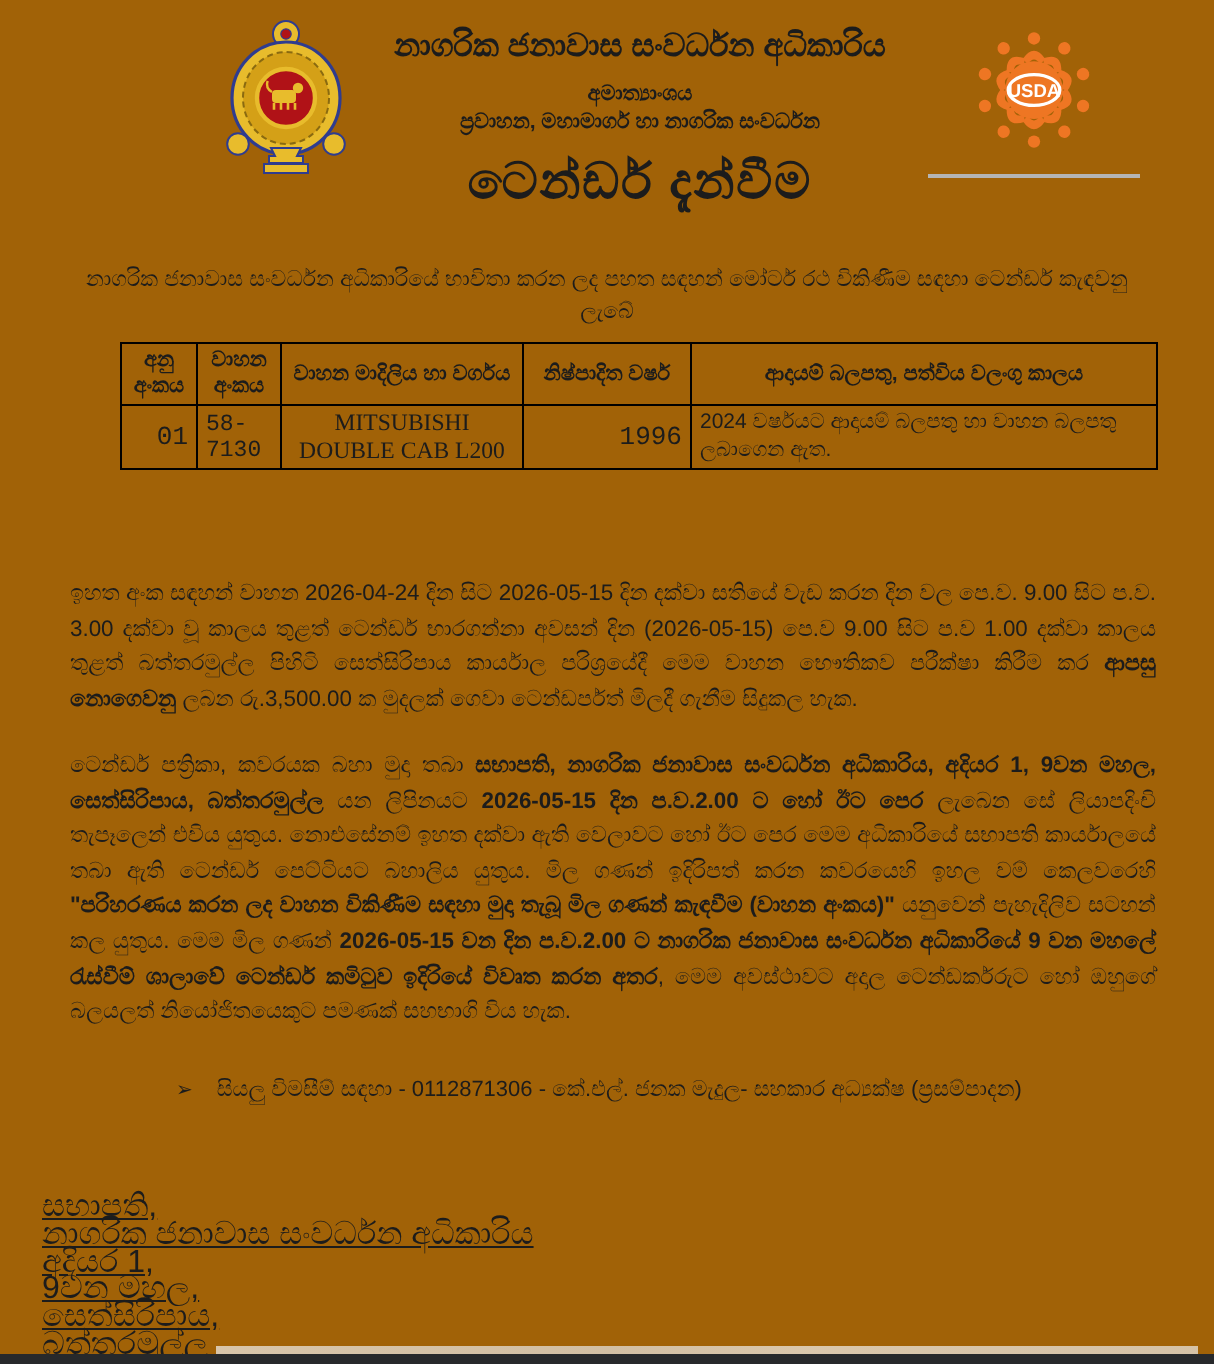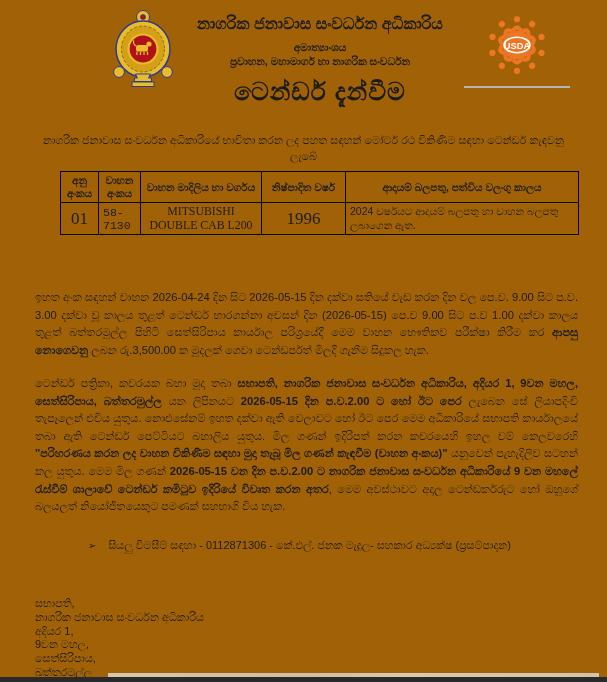--- a/index.html
+++ b/index.html
@@ -17,35 +17,35 @@
   .usda{position:absolute;left:462px;top:12px;width:110px;text-align:center;}
   .usda-line{border:0;border-top:2px solid #b5b5b5;margin:4px 2px 0 2px;}
   
   .intro{position:absolute;top:133px;left:30px;width:547px;text-align:center;
          font-size:11px;line-height:15.5px;}
   
   table.vehicles{position:absolute;top:171px;left:60px;width:518px;
     border-collapse:collapse;table-layout:fixed;font-size:10.5px;}
   table.vehicles th,table.vehicles td{border:1.6px solid #000;padding:2px 4px;vertical-align:middle;}
   table.vehicles th{font-weight:bold;text-align:center;line-height:13px;font-size:10.5px;}
-  td.col-no,td.col-year{text-align:center;font-family:Liberation Serif, serif;font-size:17px;}
+  td.col-no,td.col-year{text-align:right;font-family:Liberation Mono, monospace;font-size:13px;}
   td.col-reg{text-align:left;padding-left:7px;font-family:Liberation Mono, monospace;font-size:11.5px;}
   td.col-model{text-align:center;font-family:"Liberation Serif","DejaVu Serif",serif;font-size:11.8px;line-height:13.5px;}
   td.col-license{text-align:left;font-size:10.5px;line-height:13.5px;padding-left:6px;}
   
   .para{position:absolute;left:35px;width:543px;text-align:justify;
         font-size:11.2px;line-height:17.6px;}
   .para strong{font-weight:bold;}
   .para-1{top:289px;}
   .para-2{top:375px;}
   
   .inquiry{position:absolute;top:539px;left:88px;font-size:11px;}
   .inquiry .marker{margin-right:12px;font-size:10px;}
   
-  .signature{position:absolute;top:597px;left:35px;font-size:11px;line-height:13.8px;}
+  .signature{position:absolute;top:597px;left:21px;font-size:16px;line-height:13.8px;text-decoration:underline;}
   
   .footer-smudge{position:absolute;left:108px;right:8px;bottom:5px;height:4px;
      background:linear-gradient(to right,#f0f0f0,#e7e7e7 40%,#f3f3f3 60%,#ececec);opacity:.7;}
   .footer-bar{position:absolute;left:0;right:0;bottom:0;height:5px;background:#27292b;}
 </style>
 </head>
 <body>
 
 <div class="page">
 

